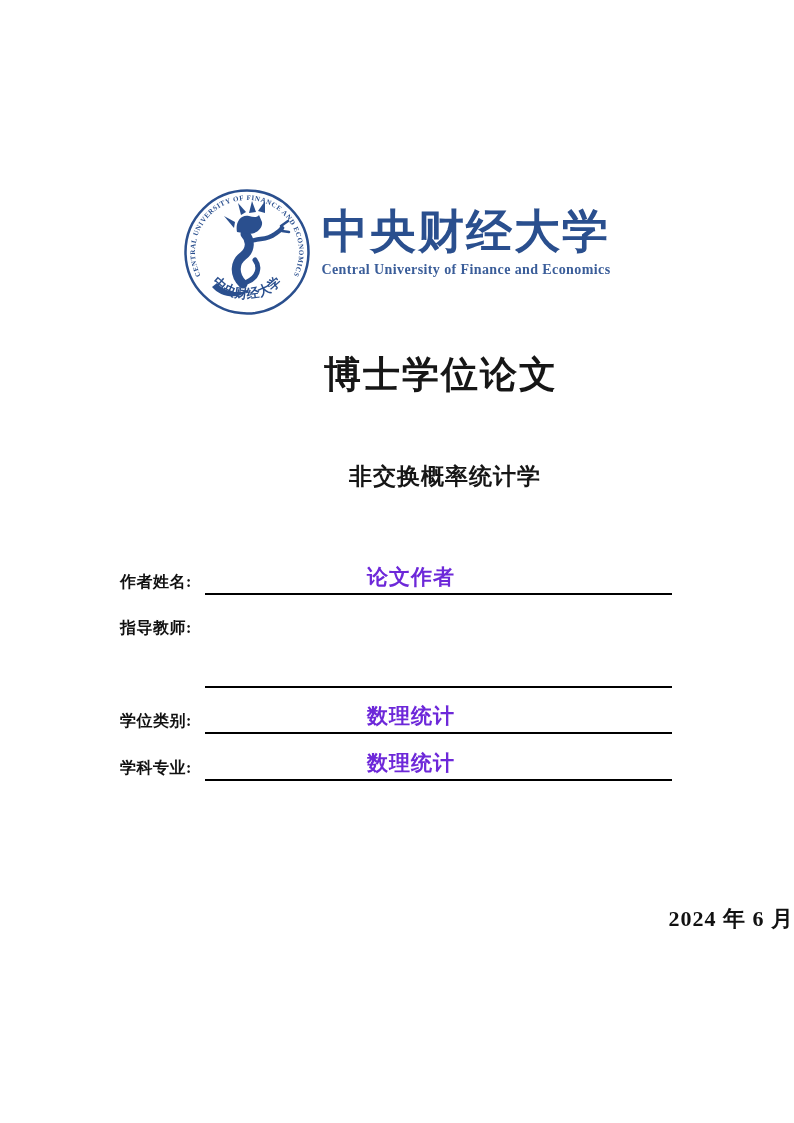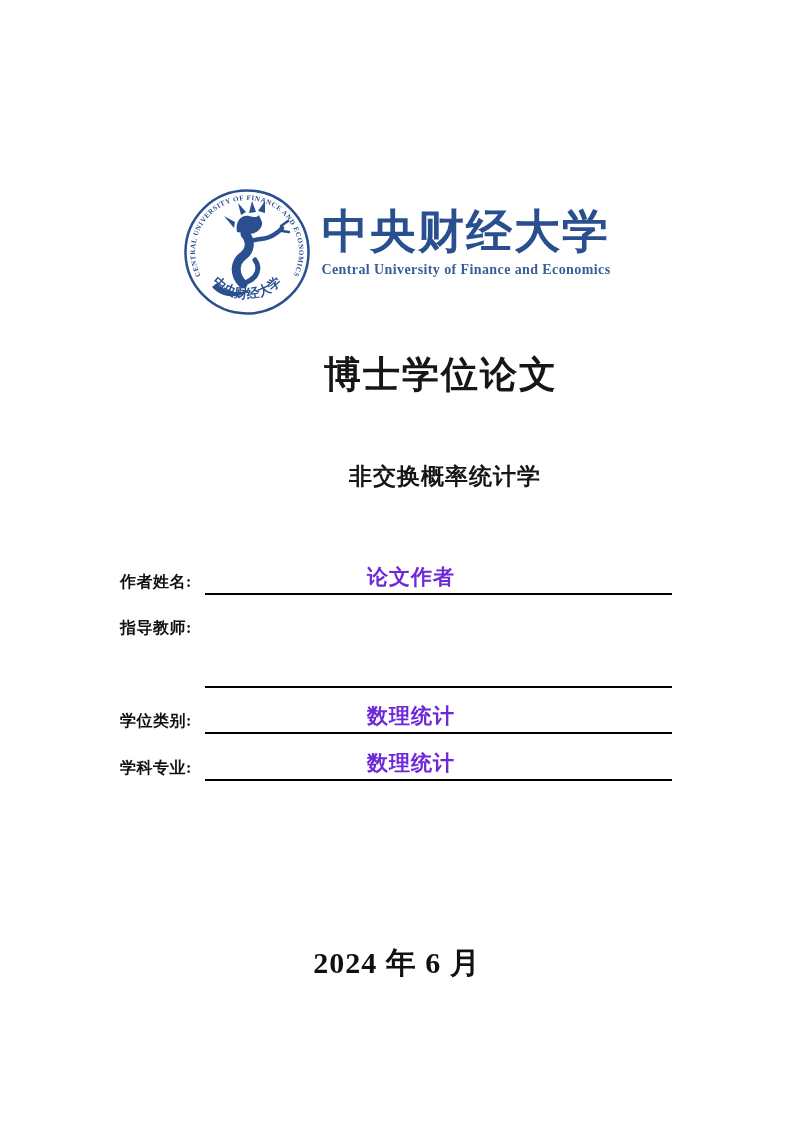--- a/index.html
+++ b/index.html
@@ -70,23 +70,23 @@
     font-weight:bold; font-size:21px; line-height:1;
     letter-spacing:1px;
     padding:0 55px 5px 0;
     min-height:21px;
     color:#6d28d9;
     white-space:nowrap;
   }
 
   
   .date-line {
-    position:absolute; top:945px; left:0; width:100%;
-    text-align:center;
-    font-weight:bold; font-size:30px; line-height:1.2;
+    position:absolute; top:906px; left:0; width:100%;
+    text-align:right;
+    font-weight:bold; font-size:22px; line-height:1.2;
     letter-spacing:1px; color:#111111;
   }
 </style>
 </head>
 <body>
 
 <div class="page">
 
   <div class="logo-block">
 

